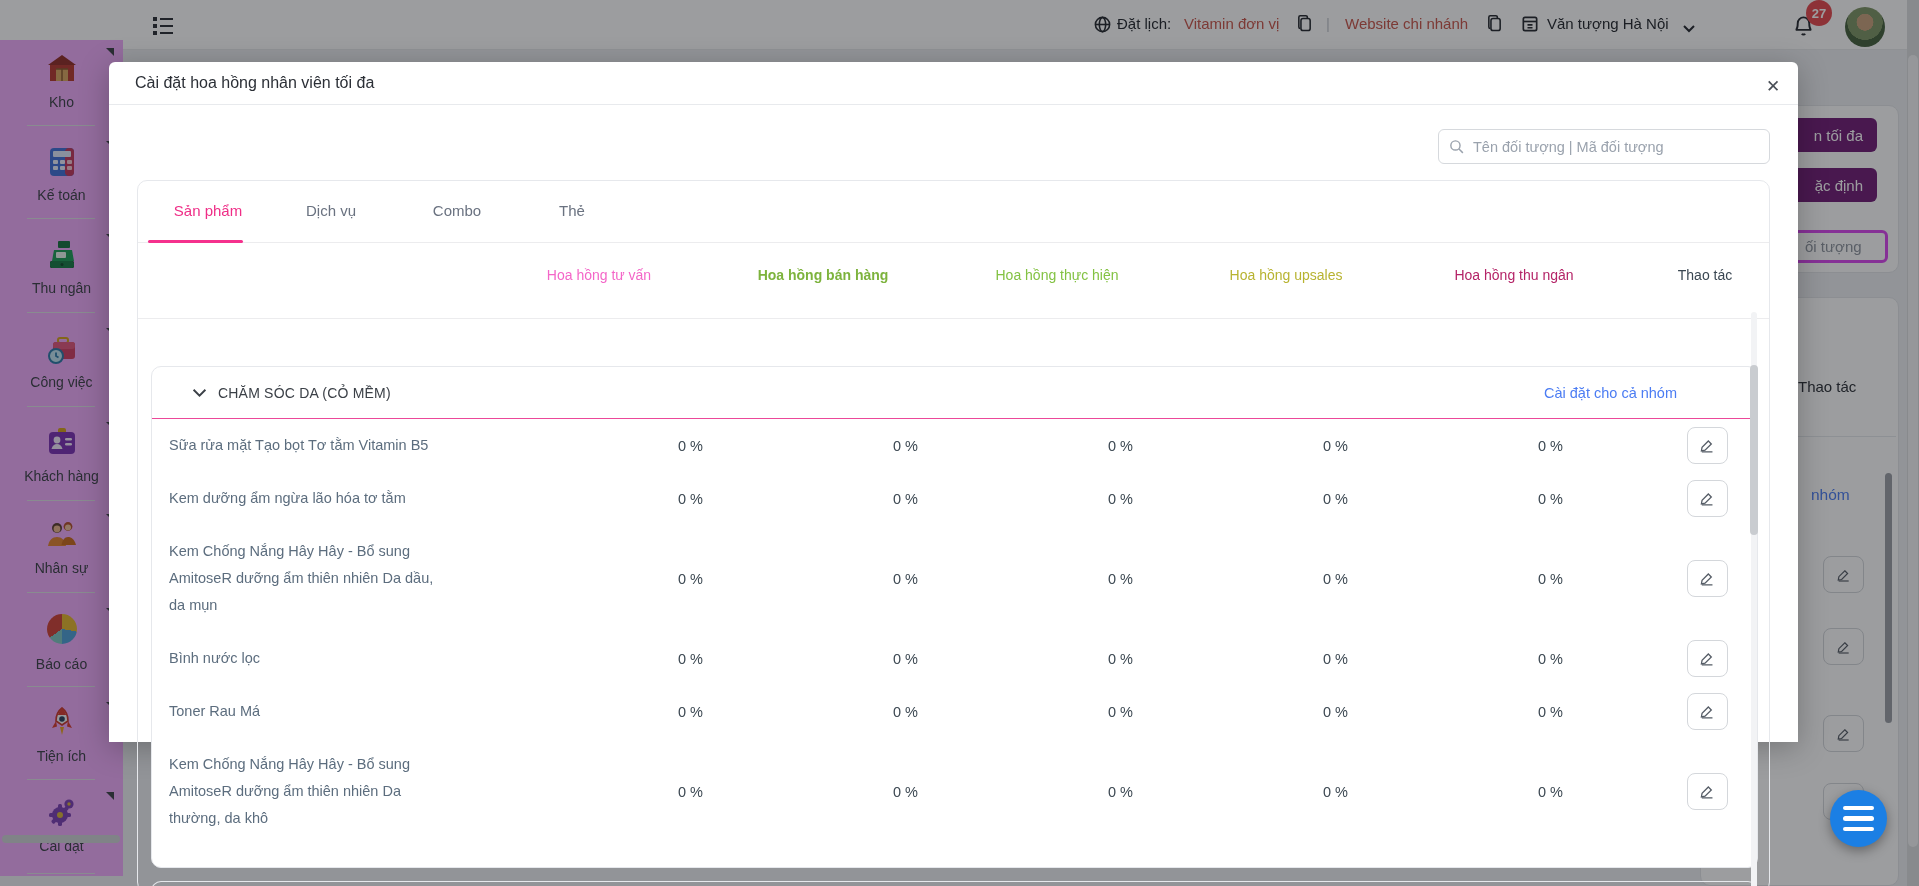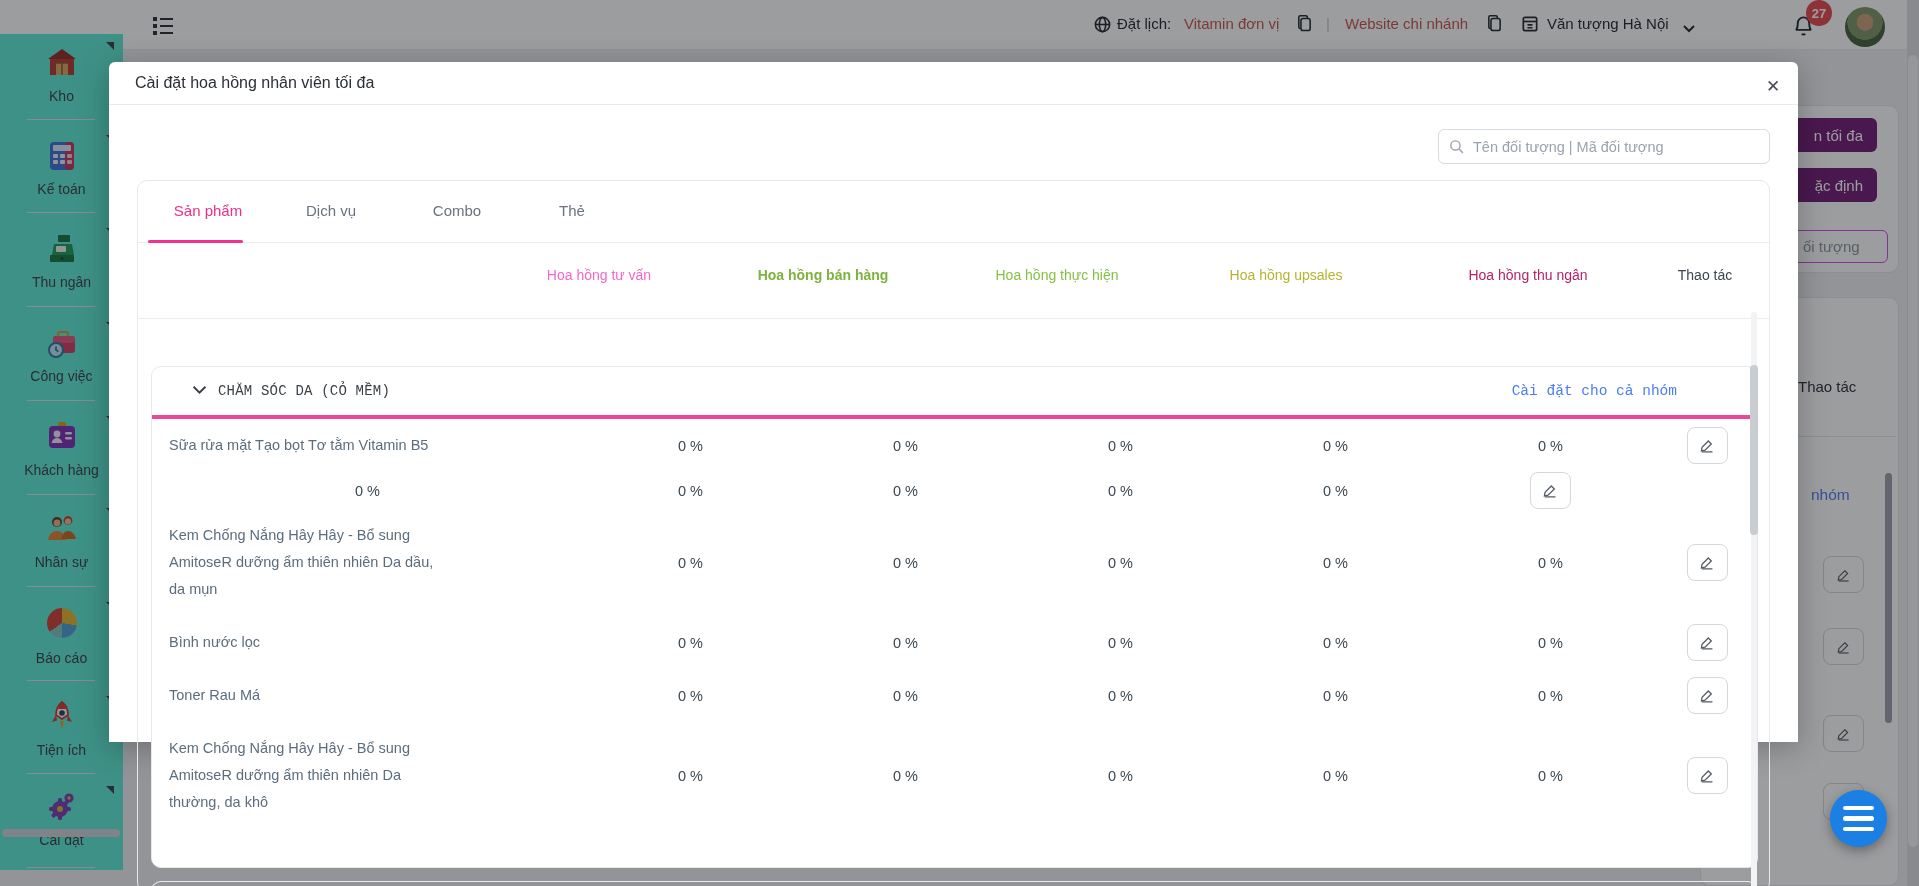--- a/index.html
+++ b/index.html
@@ -11,34 +11,34 @@
   
   #topbar { left:0; top:0; width:1919px; height:50px; background:#fff; border-bottom:1px solid #e8eaed; z-index:1; }
   .tb-text { position:absolute; top:15px; font-size:15px; color:#23272d; white-space:nowrap; }
   .tb-link { color:#c9554a; }
   .tb-pipe { color:#c3c7cc; }
   #notif-badge { position:absolute; left:1806px; top:0px; min-width:26px; height:26px; border-radius:13px;
      background:#e5484d; color:#fff; font-size:13px; font-weight:bold; display:flex; align-items:center; justify-content:center; }
   #avatar { position:absolute; left:1845px; top:7px; width:40px; height:40px; border-radius:50%;
      background:radial-gradient(circle at 50% 38%, #c9a07a 0 26%, #7d9464 27% 55%, #44603c 56% 100%); }
 
-  #side { left:0; top:34px; width:123px; height:836px; background:#5eead4; z-index:1; }
+  #side { left:0; top:40px; width:123px; height:836px; background:#f0abfc; z-index:1; }
   .side-item { position:absolute; left:0; width:123px; text-align:center; cursor:pointer; }
   .side-icon { width:34px; height:34px; margin:0 auto 8px auto; position:relative; }
   .side-label { font-size:14px; color:#3c4148; }
   .side-tri { position:absolute; right:9px; top:-4px; width:0; height:0;
      border-left:8px solid transparent; border-top:8px solid #3c4148; }
   .side-div { position:absolute; left:27px; width:68px; height:1px; background:#dfe1e5; }
   #side-hscroll { position:absolute; left:2px; top:795px; width:118px; height:8px; border-radius:4px; background:#cfd2d6; }
 
   
   .bg-card { position:absolute; background:#fff; border:1px solid #e3e5e9; border-radius:10px; z-index:1; }
   .pink-btn { position:absolute; height:34px; border-radius:6px; background:#701a75; color:#fff; font-size:15px;
      display:flex; align-items:center; justify-content:flex-end; padding-right:14px; }
-  .ghost-input { position:absolute; background:#fff; border:1px solid #d946ef; border-radius:6px;
+  .ghost-input { position:absolute; background:#fff; border:3px solid #d946ef; border-radius:6px;
      font-size:15px; color:#8d949e; display:flex; align-items:center; }
   .mini-edit { position:absolute; width:41px; height:37px; border:1px solid #d4d7db; border-radius:8px;
      background:#fff; display:flex; align-items:center; justify-content:center; }
   #page-scroll-track { position:absolute; left:1907px; top:0; width:12px; height:886px; background:#dcdee1; z-index:1; }
   #page-scroll-thumb { position:absolute; left:1908px; top:55px; width:10px; height:792px; border-radius:5px; background:#f4f5f6; z-index:1; }
 
   #overlay { left:0; top:0; width:1919px; height:886px; background:rgba(20,22,26,0.42); z-index:5; }
 
   
   #modal { left:109px; top:62px; width:1689px; height:680px; background:#fff; border-radius:6px 6px 0 0;
@@ -57,21 +57,21 @@
      border:1px solid #e6e8ec; border-radius:10px; }
   #tabbar { position:absolute; left:0; top:0; width:1631px; height:62px; border-bottom:1px solid #ececee; }
   .tab { position:absolute; top:21px; transform:translateX(-50%); font-size:15px; color:#6a7280; cursor:pointer; white-space:nowrap; }
   .tab.active { color:#ef2e87; font-weight:500; }
   #tab-underline { position:absolute; left:10px; top:59px; width:95px; height:3px; border-radius:2px; background:#f5318d; }
   .colhead { position:absolute; top:86px; transform:translateX(-50%); font-size:14px; font-weight:500; white-space:nowrap; }
   #colhead-div { position:absolute; left:0; top:137px; width:1631px; height:1px; background:#ececee; }
 
   #group-card { position:absolute; left:13px; top:185px; width:1607px; height:502px;
      border:1px solid #e6e8ec; border-radius:10px; background:#fff; }
-  #group-head { display:flex; align-items:center; height:52px; border-bottom:4px solid #ec4899;font-family:Liberation Mono, monospace; }
+  #group-head { display:flex; align-items:center; height:52px; border-bottom:1px solid #ec4899; }
   #group-name { font-size:14px; font-weight:500; color:#3b4047; margin-left:11px; letter-spacing:.2px; }
   #group-link { margin-left:auto; margin-right:80px; font-size:14.5px; color:#4b7cf3; cursor:pointer; }
   .chev { margin-left:40px; }
 
   .prow { display:grid; grid-template-columns:431px 215px 215px 215px 215px 215px 1fr; align-items:center; }
   .cell-name { padding:13px 146px 13px 17px; font-size:14.5px; line-height:27px; color:#5c6d7e; }
   .cell-val { text-align:center; font-size:14.5px; color:#3c4852; }
   .cell-act { display:flex; justify-content:center; }
   .edit-btn { width:41px; height:37px; border:1px solid #d4d7db; border-radius:8px; background:#fff;
      display:flex; align-items:center; justify-content:center; cursor:pointer; }
@@ -369,21 +369,21 @@
         <span class="tab" style="left:193px;">Dịch vụ</span>
         <span class="tab" style="left:319px;">Combo</span>
         <span class="tab" style="left:434px;">Thẻ</span>
         <div id="tab-underline"></div>
       </div>
 
       <span class="colhead" style="left: 461px; color: rgb(244, 102, 200);">Hoa hồng tư vấn</span>
       <span class="colhead" style="left: 685px; color: rgb(125, 179, 61); font-weight: bold;">Hoa hồng bán hàng</span>
       <span class="colhead" style="left: 919px; color: rgb(131, 194, 67);">Hoa hồng thực hiện</span>
       <span class="colhead" style="left: 1148px; color: rgb(184, 179, 49);">Hoa hồng upsales</span>
-      <span class="colhead" style="left: 1376px; color: rgb(180, 35, 103); margin-left: 14px;">Hoa hồng thu ngân</span>
+      <span class="colhead" style="left: 1376px; color: rgb(180, 35, 103);">Hoa hồng thu ngân</span>
       <span class="colhead" style="left: 1567px; color: rgb(58, 71, 82);">Thao tác</span>
       <div id="colhead-div"></div>
 
       <div id="group-card">
         <div id="group-head">
           <span class="chev">
             <svg width="15" height="10" viewBox="0 0 14 9" fill="none" stroke="#3b4047" stroke-width="1.8">
                 <path d="M1.5 1.5L7 7l5.5-5.5"></path>
               </svg>
           </span>
@@ -402,20 +402,21 @@
               <div class="edit-btn">
                 <svg width="17" height="17" viewBox="0 0 24 24" fill="none" stroke="#555c66" stroke-width="1.8">
                   <path d="M4 21h15"></path>
                   <path d="M13.2 5.6l4.2 4.2-8.9 8.9-5.1.9.9-5.1z"></path>
                 </svg>
               </div>
             </div>
         </div>
 
         <div class="prow">
+          <div class="cell-name">Kem dưỡng ẩm ngừa lão hóa tơ tằm</div>
           <div class="cell-val">0 %</div>
           <div class="cell-val">0 %</div>
           <div class="cell-val">0 %</div>
           <div class="cell-val">0 %</div>
           <div class="cell-val">0 %</div>
           <div class="cell-act">
               <div class="edit-btn">
                 <svg width="17" height="17" viewBox="0 0 24 24" fill="none" stroke="#555c66" stroke-width="1.8">
                   <path d="M4 21h15"></path>
                   <path d="M13.2 5.6l4.2 4.2-8.9 8.9-5.1.9.9-5.1z"></path>

